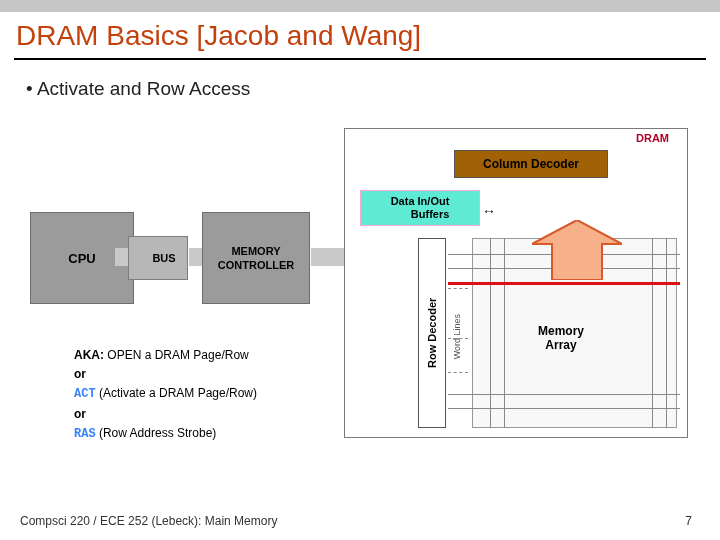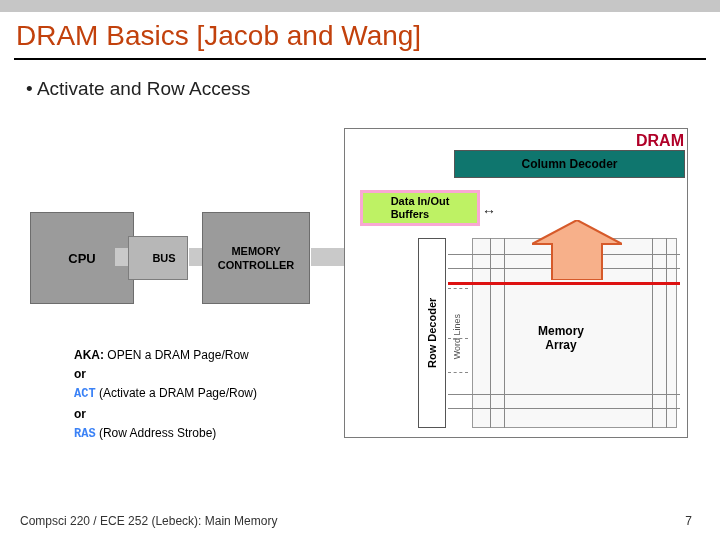--- a/index.html
+++ b/index.html
@@ -48,21 +48,21 @@
   .dram-outline {
     position: absolute;
     left: 314px; top: 0;
     width: 344px; height: 310px;
     border: 1px solid #7a7a7a;
     background: #fff;
   }
   .dram-label {
     position: absolute;
     left: 606px; top: 4px;
-    font-size: 16px; font-weight: bold;
+    font-size: 11px; font-weight: bold;
     color: #b00028;
   }
   .cpu {
     position: absolute;
     left: 0; top: 84px;
     width: 104px; height: 92px;
     background: #9b9b9b;
     border: 1px solid #6d6d6d;
     color: #000; font-weight: bold;
     font-size: 13px;
@@ -102,34 +102,34 @@
   }
   .bar-mc-dram {
     position: absolute;
     left: 281px; top: 120px;
     width: 33px; height: 18px;
     background: #c9c9c9;
   }
   .coldec {
     position: absolute;
     left: 424px; top: 22px;
-    width: 231px; height: 28px;
-    background: #0f766e;
+    width: 154px; height: 28px;
+    background: #a16207;
     border: 1px solid #555;
     font-size: 12px; font-weight: bold;
     display: flex; align-items: center; justify-content: center;
   }
   .databuf {
     position: absolute;
     left: 330px; top: 62px;
     width: 120px; height: 36px;
-    background: #bef264;
-    border: 3px solid #f9a8d4;
-    font-size: 11px; font-weight: bold;
-    text-align: left;
+    background: #5eead4;
+    border: 1px solid #f9a8d4;
+    font-size: 11px; font-weight: bold;
+    text-align: right;
     display: flex; align-items: center; justify-content: center;
     line-height: 1.2;
   }
   .senseamps {
     position: absolute;
     left: 476px; top: 62px;
     width: 142px; height: 28px;
     background: #ffd7c7;
     border: 2px solid #e0522f;
     font-size: 12px; font-weight: bold;

